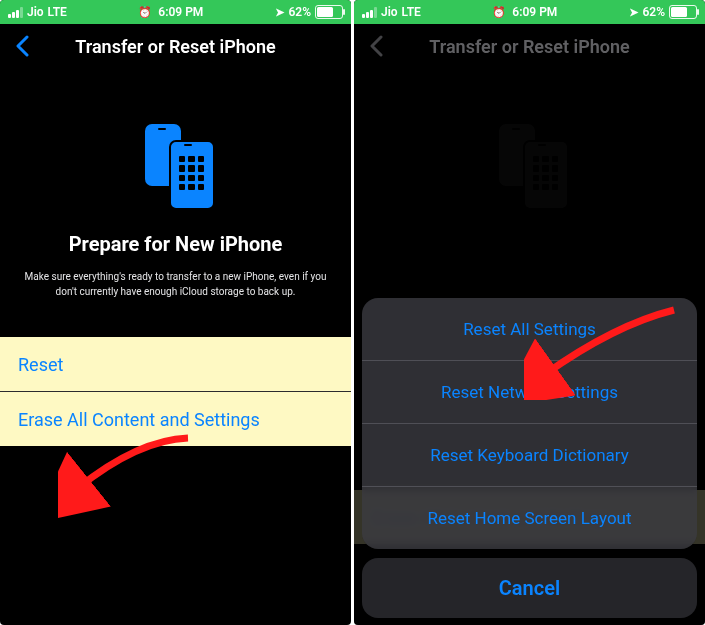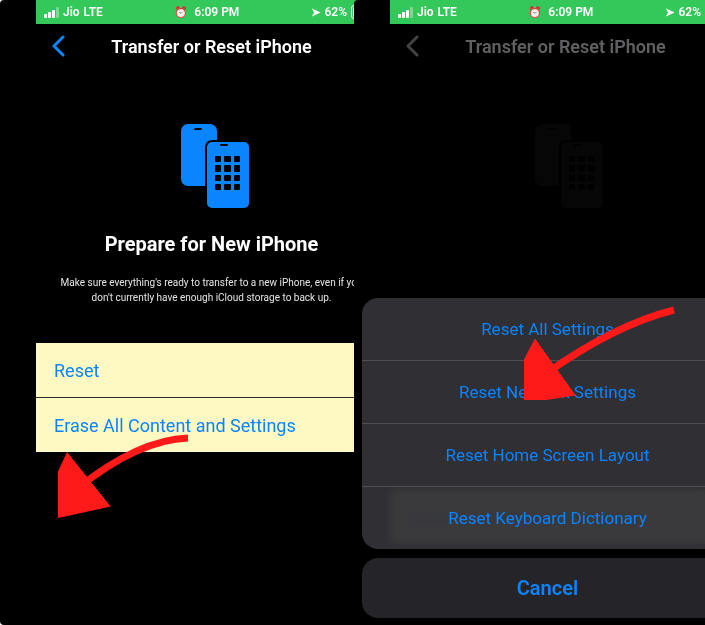--- a/index.html
+++ b/index.html
@@ -17,21 +17,20 @@
   }
   .phone {
     position: absolute;
     top: 0;
     width: 351px;
     height: 625px;
     background: #000;
     color: #fff;
     overflow: hidden;
     border-radius: 4px;
-    padding-left: 36px;
   }
   .phone.left { left: 0; }
   .phone.right { left: 354px; }
   .phone.right .dim { opacity: 0.4; filter: grayscale(1); }
   
   .status-bar {
     height: 24px;
     background: #34c759;
     display: flex;
     align-items: center;
@@ -169,21 +168,21 @@
     position:absolute;
     width:8px; height:2px;
     background:#000;
     border-radius:2px;
   }
   .phones-icon .dot1 { left:27px; top:4px; }
   .phones-icon .dot2 { left:53px; top:20px; }
   .card-title {
     font-size: 20px;
     font-weight: 700;
-    margin-bottom: 20px;
+    margin-bottom: 14px;
   }
   .card-body {
     font-size: 10px;
     line-height: 1.45;
     color: #e5e5e7;
   }
   .get-started {
     margin-top: 30px;
     color: #0a84ff;
     font-size: 18px;
@@ -396,22 +395,22 @@
     <div class="list">
       <div class="row" style="text-decoration:line-through; text-decoration-color:transparent; opacity:.6;">Erase All Content and Settings</div>
     </div>
 
     <div class="sheet-backdrop" style="top:24px;"></div>
 
     <div class="action-sheet">
       <div class="sheet-group">
         <div class="opt">Reset All Settings</div>
         <div class="opt">Reset Network Settings</div>
+        <div class="opt">Reset Keyboard Dictionary</div>
         <div class="opt">Reset Home Screen Layout</div>
-        <div class="opt">Reset Keyboard Dictionary</div>
       </div>
       <div class="cancel">Cancel</div>
     </div>
 
     <svg class="arrow" style="left:170px; top:300px;" width="170" height="100">
       <defs>
         <marker id="ah2" markerWidth="10" markerHeight="10" refX="2" refY="5" orient="auto">
           <polygon points="0,0 10,5 0,10" fill="#ff1a1a"></polygon>
         </marker>
       </defs>

